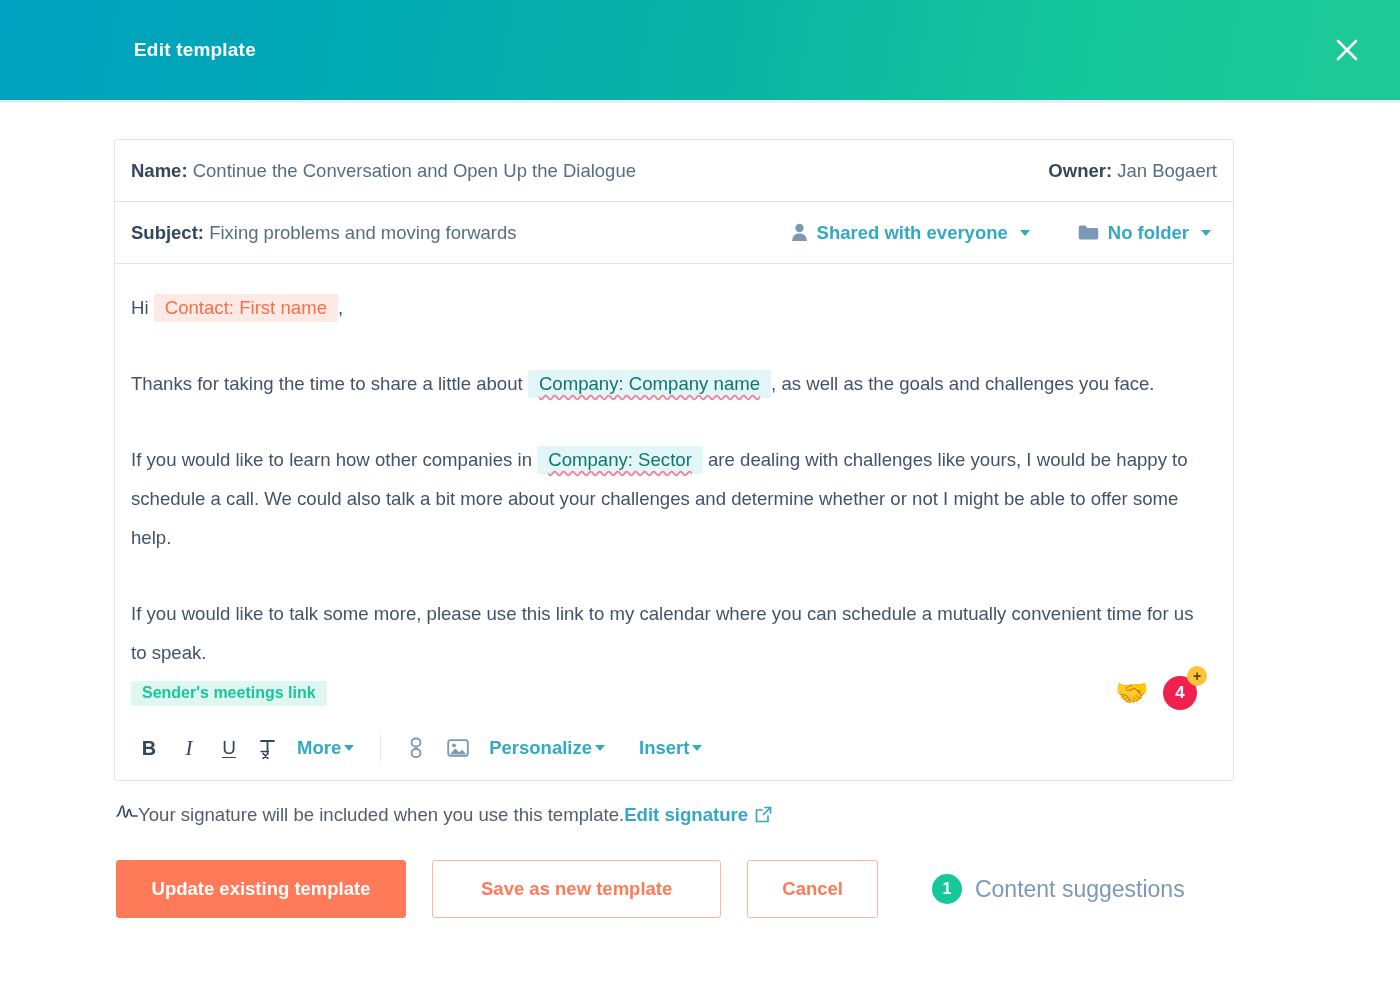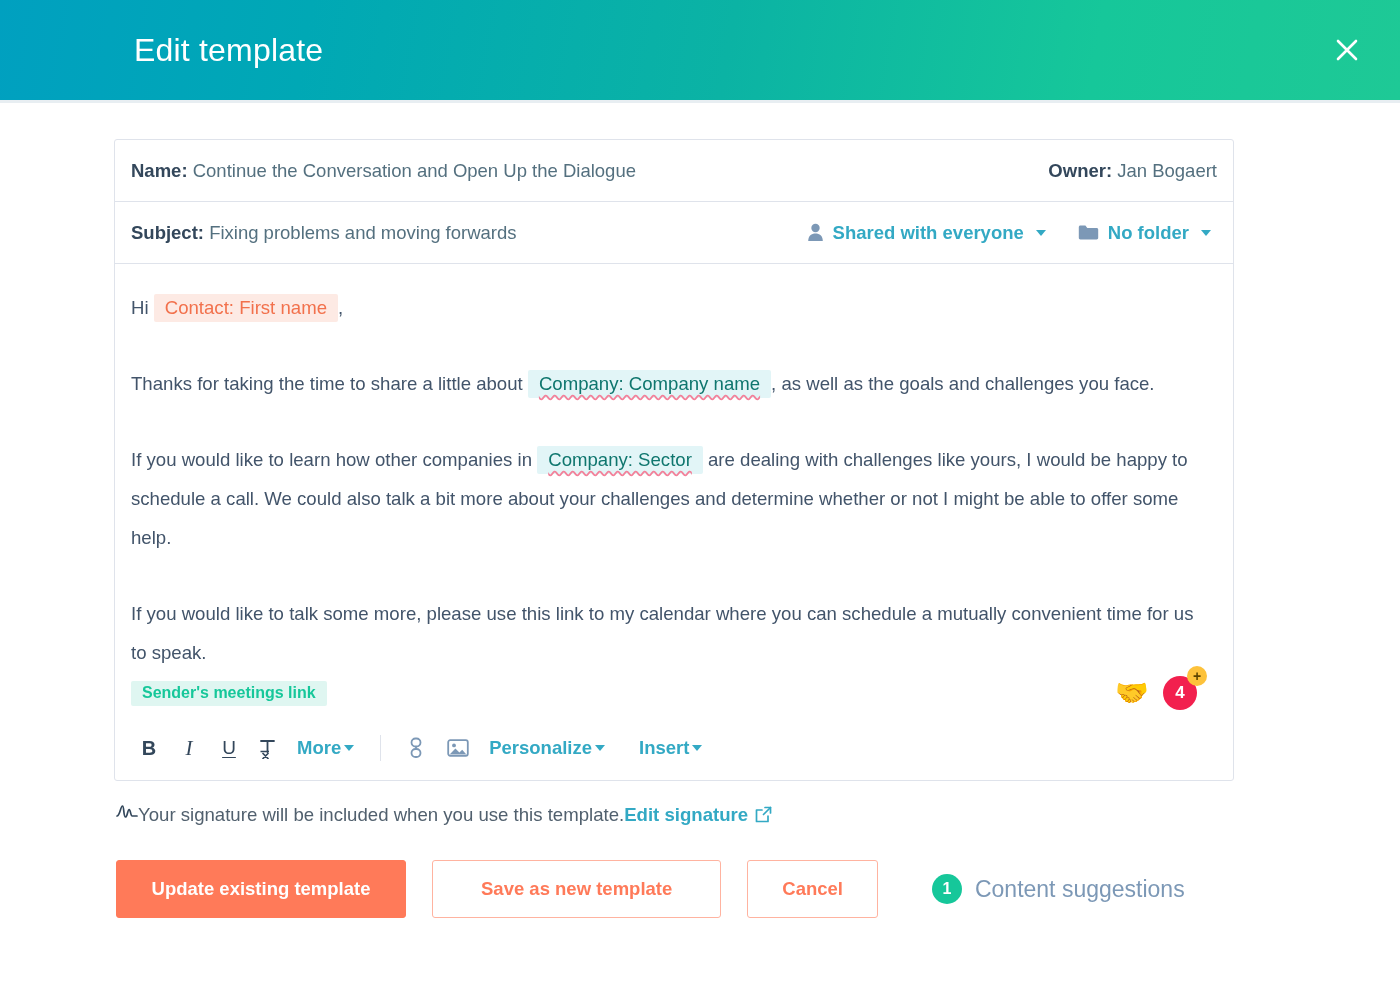--- a/index.html
+++ b/index.html
@@ -16,22 +16,22 @@
     position: relative;
     width: 1400px;
     height: 100px;
     background: linear-gradient(100deg, #00a0c0 0%, #00a8b5 22%, #0bb3a4 52%, #16c79a 78%, #1ec996 100%);
     display: flex;
     align-items: center;
   }
   .modal-title {
     margin-left: 134px;
     color: #ffffff;
-    font-size: 32px;
-    font-weight: normal;
+    font-size: 19px;
+    font-weight: bold;
     letter-spacing: .2px;
   }
   .close-btn {
     position: absolute;
     right: 30px;
     top: 27px;
     width: 46px; height: 46px;
     display: flex; align-items: center; justify-content: center;
     cursor: pointer;
   }
@@ -79,21 +79,21 @@
     display: flex;
     align-items: center;
     justify-content: space-between;
     height: 62px;
     padding: 0 22px 0 16px;
     border-bottom: 1px solid #dfe3eb;
   }
   .subject-controls {
     display: flex;
     align-items: center;
-    gap: 32px;
+    gap: 48px;
   }
   .ctrl {
     display: flex;
     align-items: center;
     gap: 9px;
     cursor: pointer;
     color: #33a9c4;
     font-size: 18.5px;
     font-weight: bold;
     white-space: nowrap;

